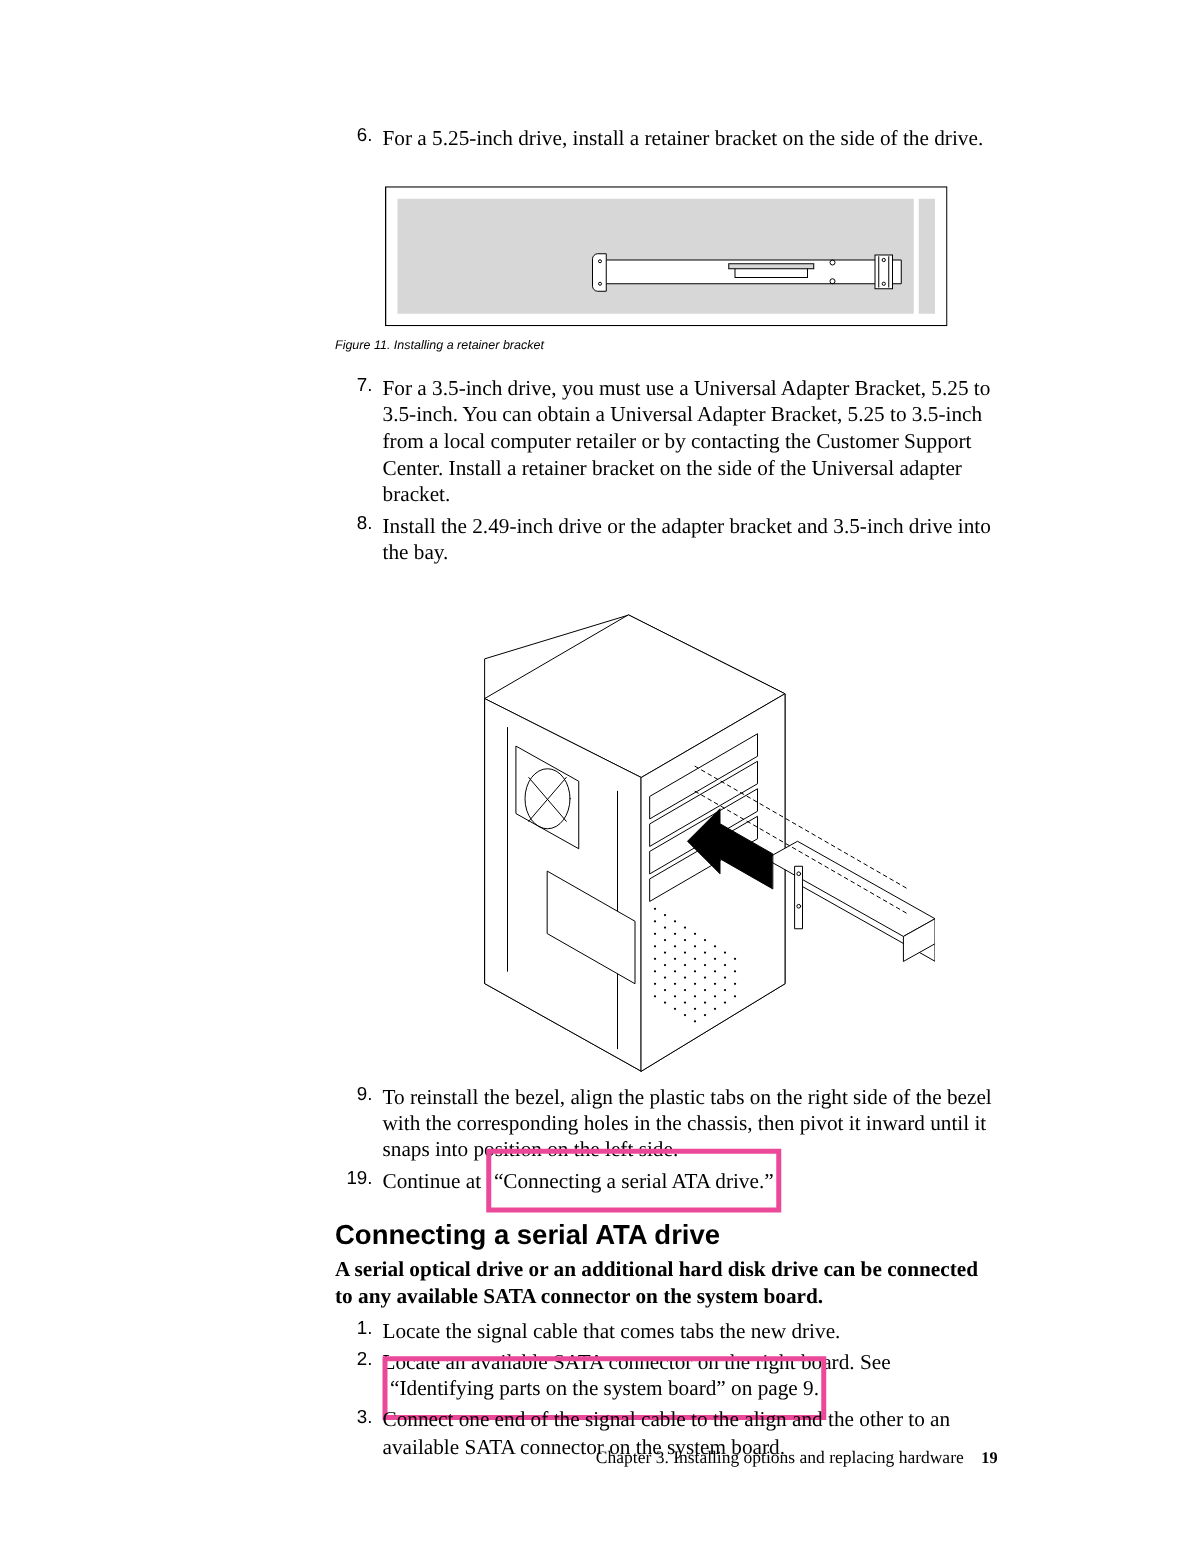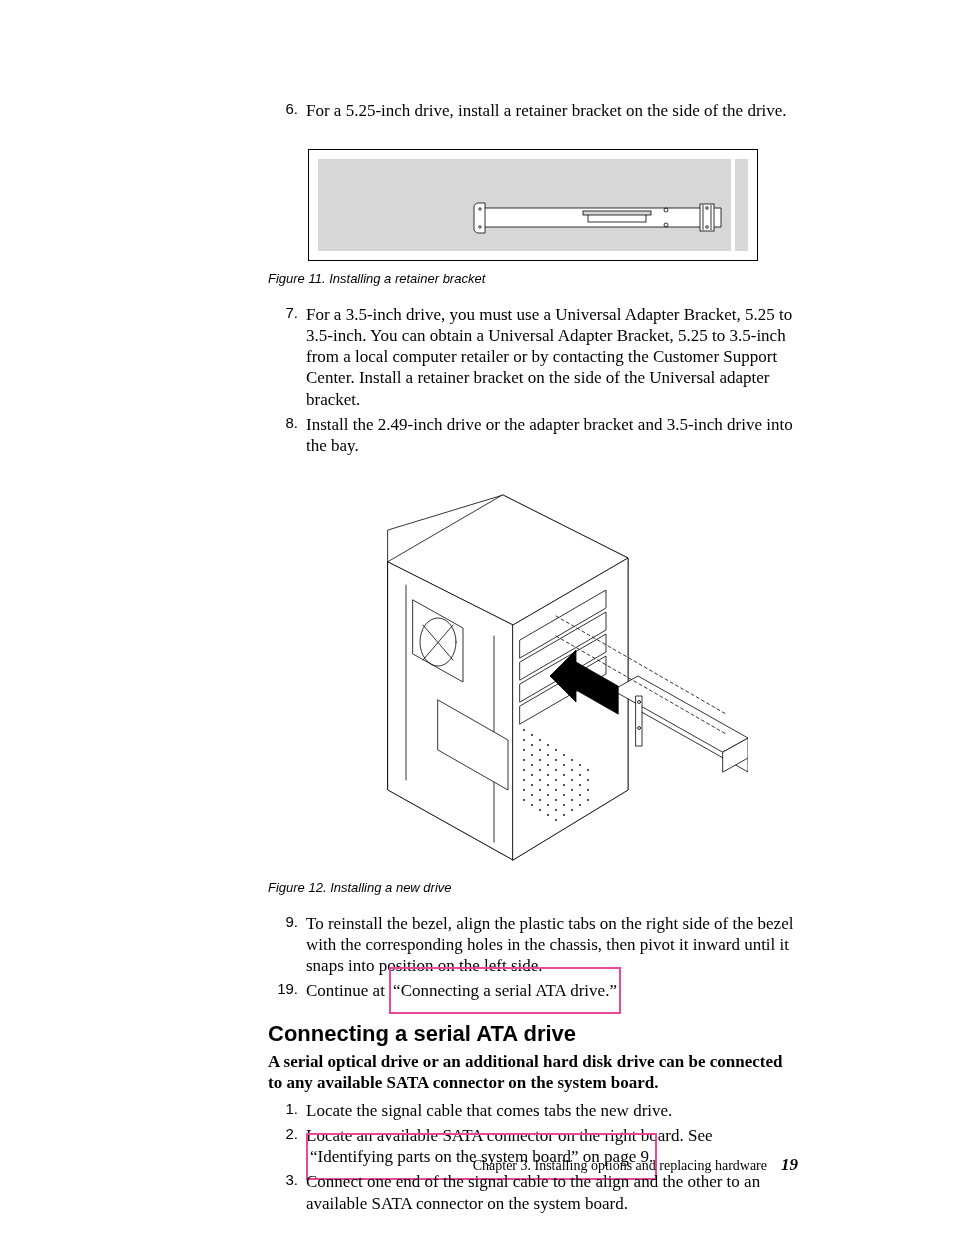--- a/index.html
+++ b/index.html
@@ -30,59 +30,58 @@
     flex: 0 0 30px;
     text-align: right;
     font-family: Arial, Helvetica, sans-serif;
     font-size: 15px;
     padding-right: 8px;
   }
   ol.main > li .body { flex: 1; }
   .figcap {
     font-family: Arial, Helvetica, sans-serif;
     font-style: italic;
-    font-size: 13px;
+    font-size: 10px;
     margin: 10px 0 16px 0;
   }
   .figure-box {
     display: flex;
     justify-content: center;
     width: 100%;
     margin: 28px 0 0 0;
   }
   h3.sec {
     font-family: Arial, Helvetica, sans-serif;
     font-weight: bold;
     font-size: 22px;
     margin: 18px 0 4px 0;
   }
   p.lead {
     margin: 0 0 6px 0;
     font-weight: bold;
   }
   .xref {
-    border: 2px solid #ec4899;
+    border: 4px solid #ec4899;
     padding: 12px 2px;
     text-decoration: none;
     color: inherit;
   }
   .footer {
     position: absolute;
     bottom: 60px;
     right: 156px;
     font-size: 14px;
     font-family: Georgia, "Times New Roman", serif;
     display: flex;
     align-items: baseline;
     gap: 14px;
   }
   .footer .pg {
     font-weight: bold;
-    font-size: 17px;
-    font-style: italic;
+    font-size: 13px;
   }
   .serif { font-family: Georgia, "Times New Roman", serif; }
   
   svg { display: block; }
 </style>
 </head>
 <body>
 
 <div class="page">
 
@@ -246,21 +245,20 @@
           <circle cx="0" cy="70" r="0.9"></circle>
             <circle cx="8" cy="75" r="0.9"></circle>
             <circle cx="16" cy="80" r="0.9"></circle>
             <circle cx="24" cy="85" r="0.9"></circle>
             <circle cx="32" cy="90" r="0.9"></circle>
         </g>
       </g>
     </svg>
   </div>
 
-  <div class="figcap">Figure 12. Installing a new drive</div>
 
   <ol class="main">
     <li>
       <span class="marker">9.</span>
       <span class="body serif">To reinstall the bezel, align the plastic tabs on the right side of the bezel with the corresponding holes in the chassis, then pivot it inward until it snaps into position on the left side.</span>
     </li>
     <li>
       <span class="marker">19.</span>
       <span class="body serif">
         <span>Continue at </span><a href="#" class="xref">“Connecting a serial ATA drive.”</a>

